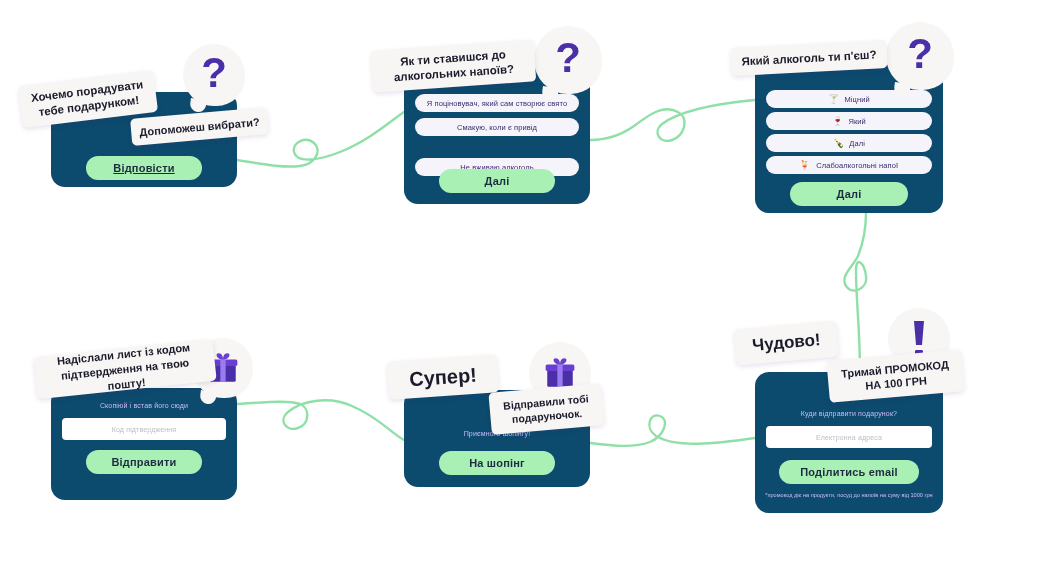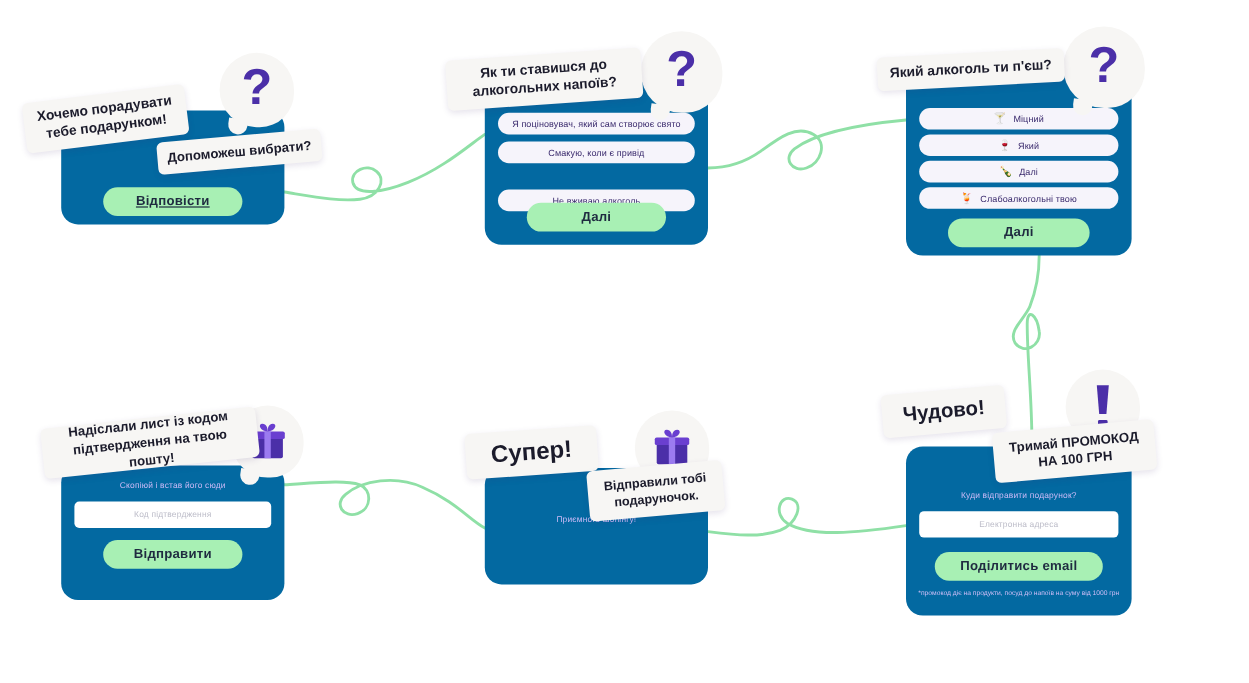--- a/index.html
+++ b/index.html
@@ -11,21 +11,21 @@
     position:relative;
   }
   #stage{position:absolute;left:0;top:0;width:1041px;height:569px;}
 
   
   #links{position:absolute;left:0;top:0;width:1041px;height:569px;pointer-events:none;z-index:1;}
 
   
   .card{
     position:absolute;
-    background:#0369a1;
+    background:#0c4a6e;
     border-radius:14px;
     z-index:3;
     box-sizing:border-box;
   }
   .card.c1{left:51px;  top:92px;  width:186px; height:95px;}
   .card.c2{left:404px; top:68px;  width:186px; height:136px;}
   .card.c3{left:755px; top:58px;  width:188px; height:155px;}
   .card.c4{left:51px;  top:388px; width:186px; height:112px;}
   .card.c5{left:404px; top:390px; width:186px; height:97px;}
   .card.c6{left:755px; top:372px; width:188px; height:141px;}
@@ -212,21 +212,21 @@
     <div class="opt" style="top:54px;">
       <span class="gl">🍷</span>
       <span>Який</span>
     </div>
     <div class="opt" style="top:76px;">
       <span class="gl">🍾</span>
       <span>Далі</span>
     </div>
     <div class="opt" style="top:98px;">
       <span class="gl">🍹</span>
-      <span>Слабоалкогольні твою</span>
+      <span>Слабоалкогольні напої</span>
     </div>
     <div class="cta" style="top:124px;">Далі</div>
   </div>
   <div class="rb r3">
       <span class="q">?</span>
     </div>
   <div class="bub b4">
       <span>Який алкоголь ти п'єш?</span>
     </div>
 
@@ -245,20 +245,21 @@
       <path d="M16 8 C10 8 8 2 12 2 C15 2 16 5 16 8 Z" fill="#6a3fd0"></path>
       <path d="M16 8 C22 8 24 2 20 2 C17 2 16 5 16 8 Z" fill="#6a3fd0"></path>
     </svg>
   </div>
   <div class="bub b5">
       <span>Надіслали лист із кодом підтвердження на твою пошту!</span>
     </div>
 
   <div class="card c5">
     <div class="hint" style="top:40px;">Приємного шопінгу!</div>
+    <div class="cta" style="top:61px;">На шопінг</div>
   </div>
   <div class="rb r5">
     <svg class="giftsvg" viewBox="0 0 32 32">
       <rect x="4" y="12" width="24" height="17" rx="1.5" fill="#4b2fa8"></rect>
       <rect x="2.5" y="8" width="27" height="6" rx="1.5" fill="#6a3fd0"></rect>
       <rect x="13.5" y="8" width="5" height="21" fill="#9b7bf0"></rect>
       <path d="M16 8 C10 8 8 2 12 2 C15 2 16 5 16 8 Z" fill="#6a3fd0"></path>
       <path d="M16 8 C22 8 24 2 20 2 C17 2 16 5 16 8 Z" fill="#6a3fd0"></path>
     </svg>
   </div>

